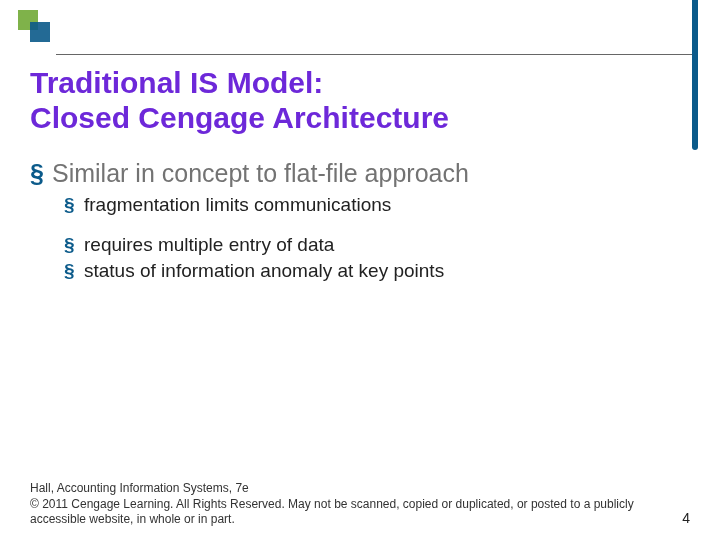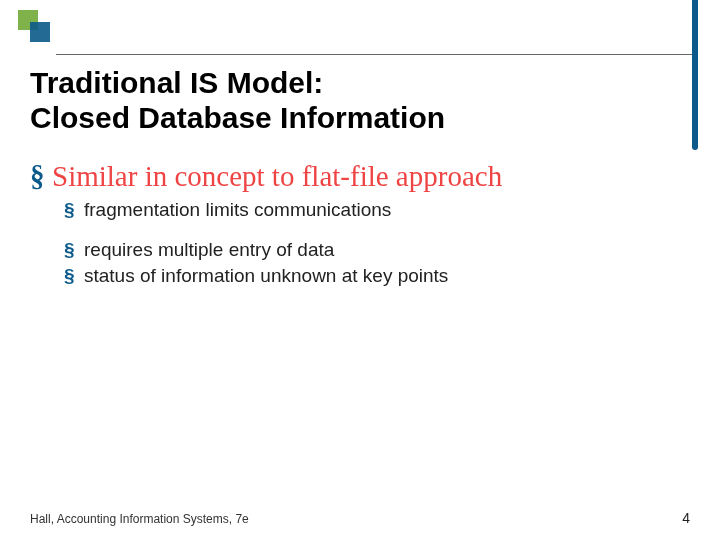--- a/index.html
+++ b/index.html
@@ -49,37 +49,36 @@
     height: 1px;
     background: #666;
   }
   .title {
     position: absolute;
     top: 66px;
     left: 30px;
     right: 40px;
     font-size: 30px;
     font-weight: bold;
-    color: #000000;
+    color: #6d28d9;
     line-height: 1.15;
   }
   .content {
     position: absolute;
     top: 150px;
     left: 30px;
     right: 30px;
   }
   .lvl1 {
-    font-size: 29px;
-    color: #ef4444;
+    font-size: 25px;
+    color: #737373;
     margin: 8px 0 4px 0;
     padding-left: 22px;
     position: relative;
     line-height: 1.25;
-    font-family: Liberation Serif, serif;
   }
   .lvl1::before {
     content: "§";
     position: absolute;
     left: 0;
     top: 0;
     color: #0b5a8a;
     font-weight: bold;
   }
   .lvl2 {
@@ -122,29 +121,30 @@
 
 <div class="decor-corner">
   <div class="sq-green"></div>
   <div class="sq-blue"></div>
 </div>
 <div class="side-bar"></div>
 <div class="top-line"></div>
 
 <div class="title">
   <span>Traditional IS Model:</span><br>
-  <span>Closed Database Information</span>
+  <span>Closed Cengage Architecture</span>
 </div>
 
 <div class="content">
   <div class="lvl1">Similar in concept to flat-file approach</div>
   <div class="lvl2">fragmentation limits communications</div>
   <div class="spacer"></div>
   <div class="spacer"></div>
   <div class="lvl2">requires multiple entry of data</div>
-  <div class="lvl2">status of information unknown at key points</div>
+  <div class="lvl2">status of information anomaly at key points</div>
 </div>
 
 <div class="footer">
   <div>Hall, Accounting Information Systems, 7e</div>
+  <div>© 2011 Cengage Learning. All Rights Reserved. May not be scanned, copied or duplicated, or posted to a publicly accessible website, in whole or in part.</div>
 </div>
 
 <div class="page-num">4</div>
 
 </body></html>

